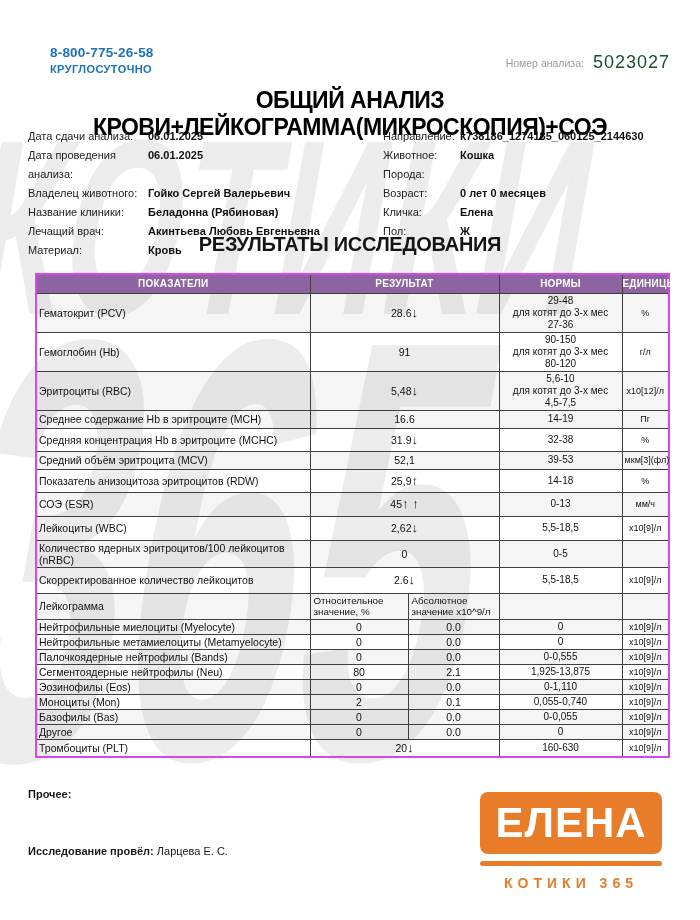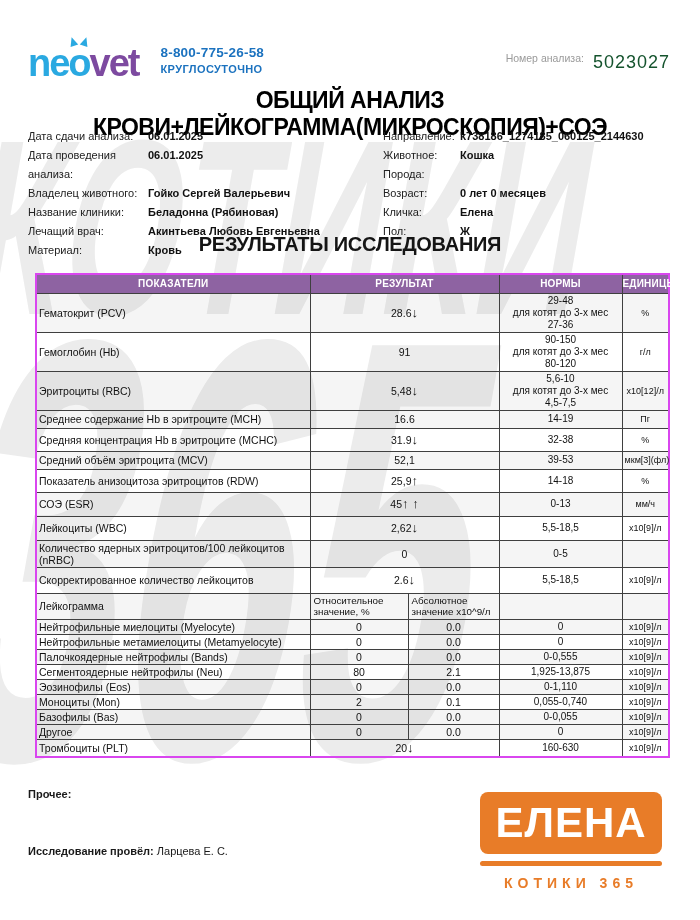--- a/index.html
+++ b/index.html
@@ -30,21 +30,21 @@
   .logo-o::before, .logo-o::after {
     content:""; position:absolute; top:-7px; width:0; height:0;
     border-left:4px solid transparent; border-right:4px solid transparent;
     border-bottom:9px solid #2aa9e1;
   }
   .logo-o::before { left:1px; transform:rotate(-18deg); }
   .logo-o::after  { right:1px; transform:rotate(18deg); }
   .phone-block { margin-left:22px; padding-top:3px; color:#1b72bf; }
   .phone-number { font-size:13.5px; font-weight:bold; letter-spacing:0.2px; }
   .phone-sub { font-size:11px; font-weight:bold; margin-top:3px; letter-spacing:0.4px; }
-  .num-block { margin-left:auto; display:flex; align-items:flex-start; gap:9px; padding-top:10px; }
+  .num-block { margin-left:auto; display:flex; align-items:center; gap:9px; padding-top:10px; }
   .num-label { font-size:10.5px; color:#9a9a9a; }
   .num-value { font-size:18px; color:#14532d; letter-spacing:1px; }
 
   
   .doc-title { position:absolute; top:87px; left:0; right:0; text-align:center;
     font-size:23px; font-weight:600; letter-spacing:-0.5px; color:#000000; }
   .section-title { position:absolute; top:233px; left:0; right:0; text-align:center;
     font-size:20px; font-weight:600; letter-spacing:-0.3px; color:#151515; }
 
   
@@ -96,21 +96,20 @@
 </head>
 <body>
 
 <div class="page">
   <div class="wm wm-line1">КОТИКИ</div>
   <div class="wm wm-line2">365</div>
 
   <div class="content">
 
     <div class="top-header">
-      <div class="logo"><span class="logo-neo">ne</span><span class="logo-neo logo-o">o</span><span class="logo-vet">vet</span></div>
       <div class="phone-block">
         <div class="phone-number">8-800-775-26-58</div>
         <div class="phone-sub">КРУГЛОСУТОЧНО</div>
       </div>
       <div class="num-block">
         <span class="num-label">Номер анализа:</span>
         <span class="num-value">5023027</span>
       </div>
     </div>
 

